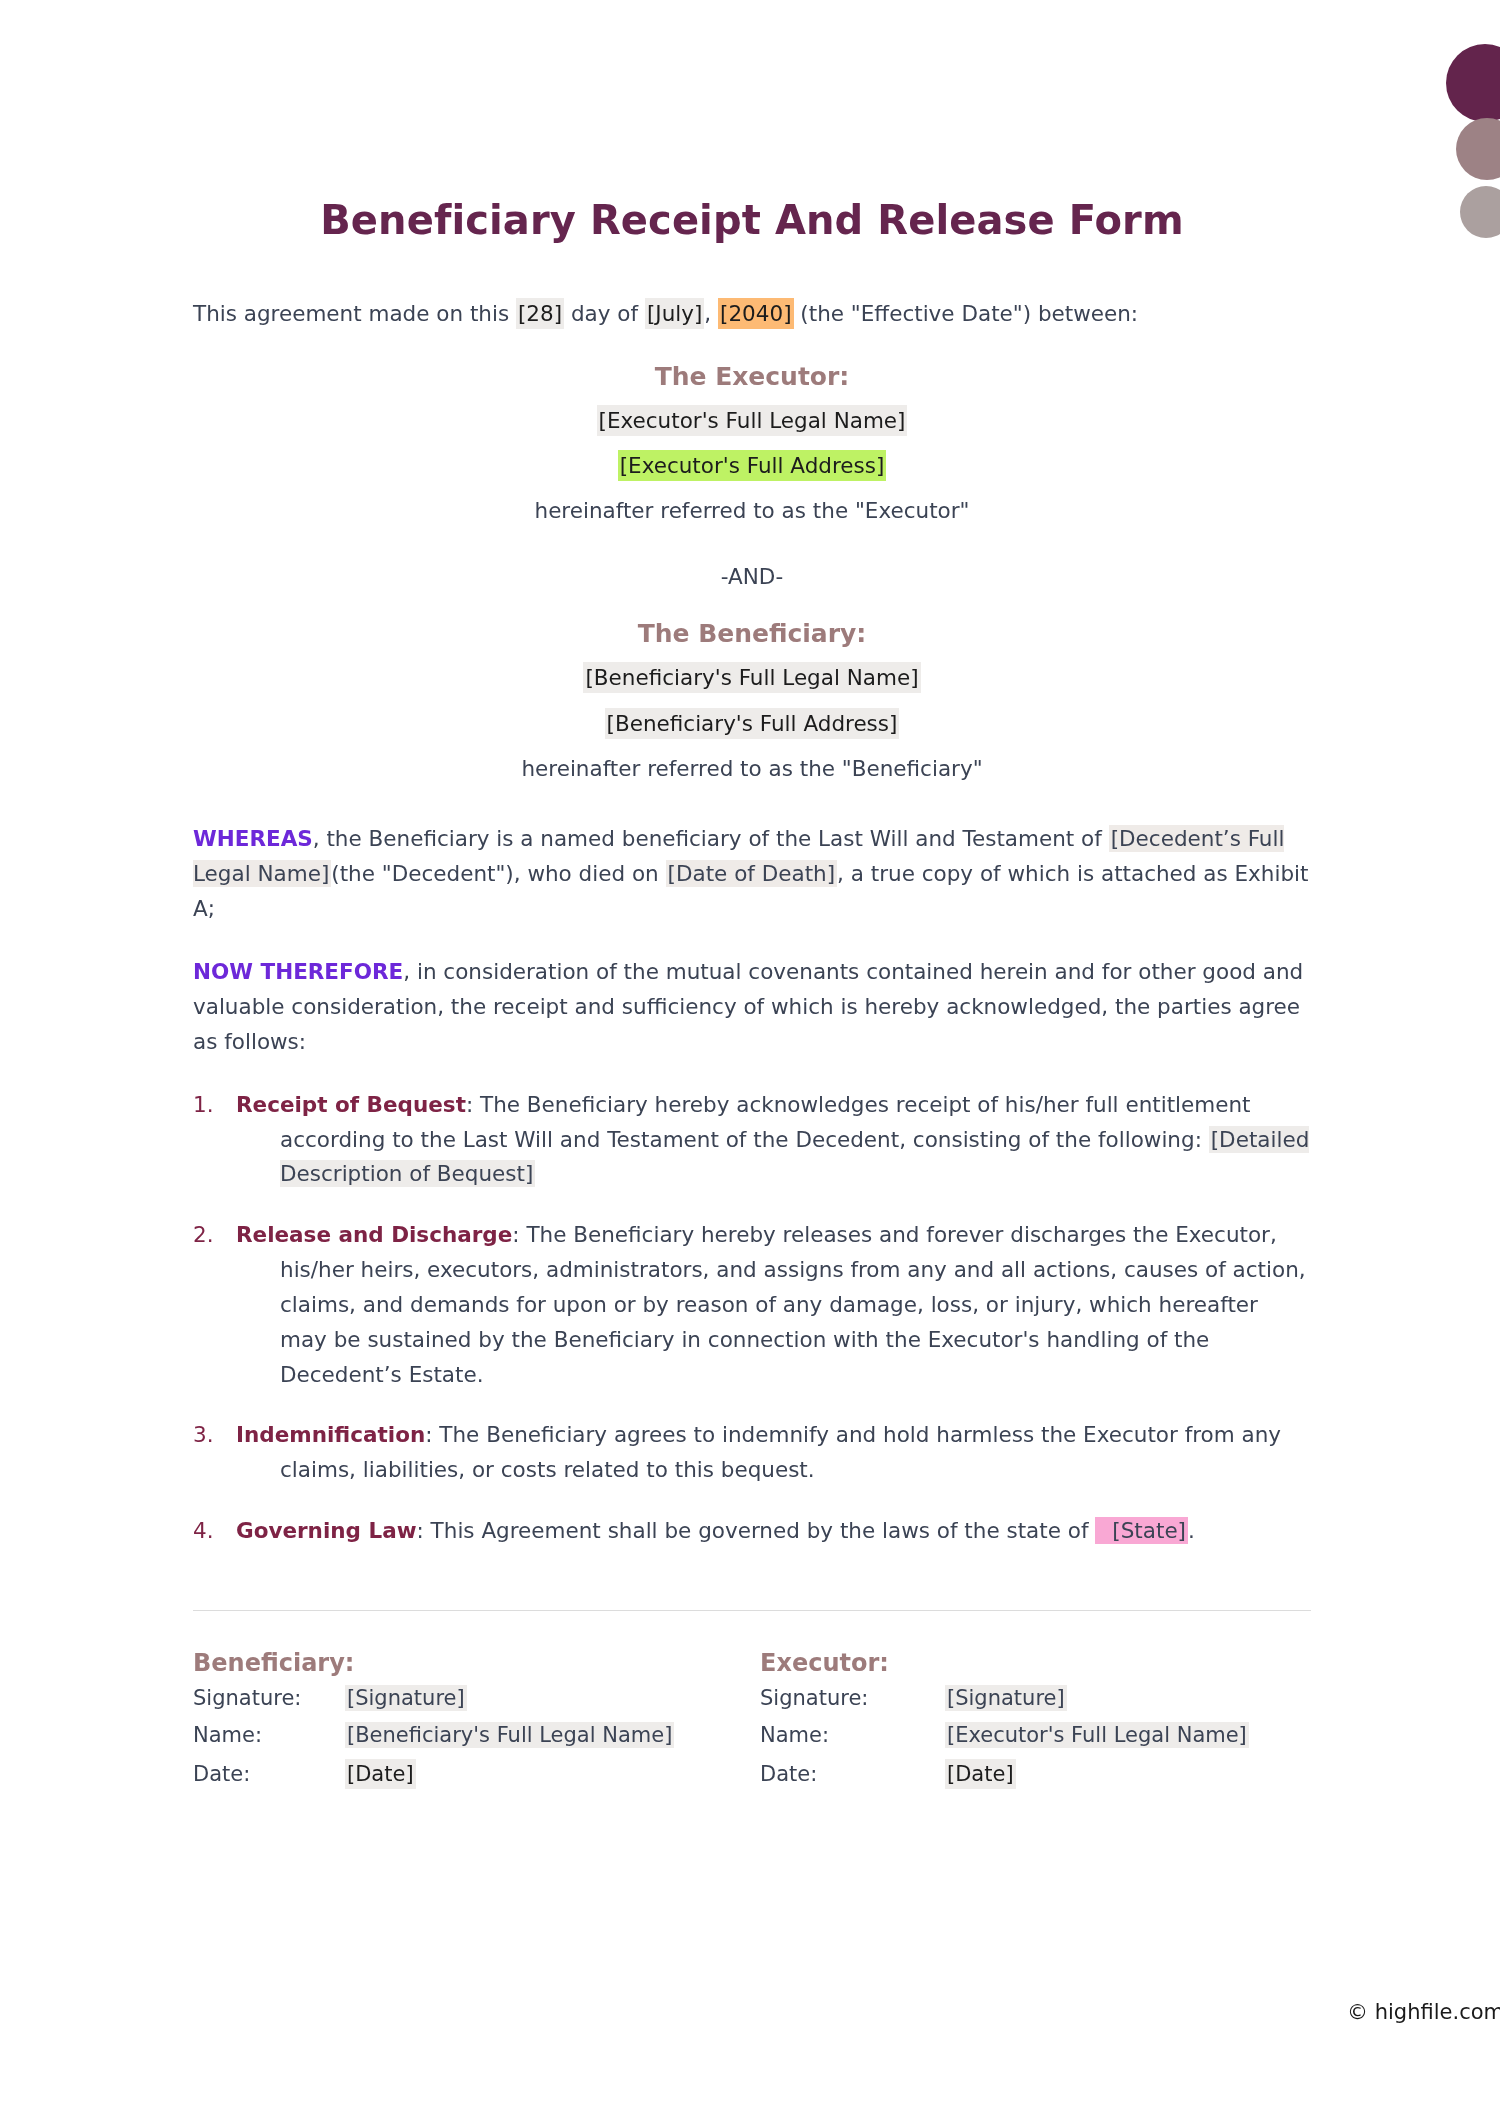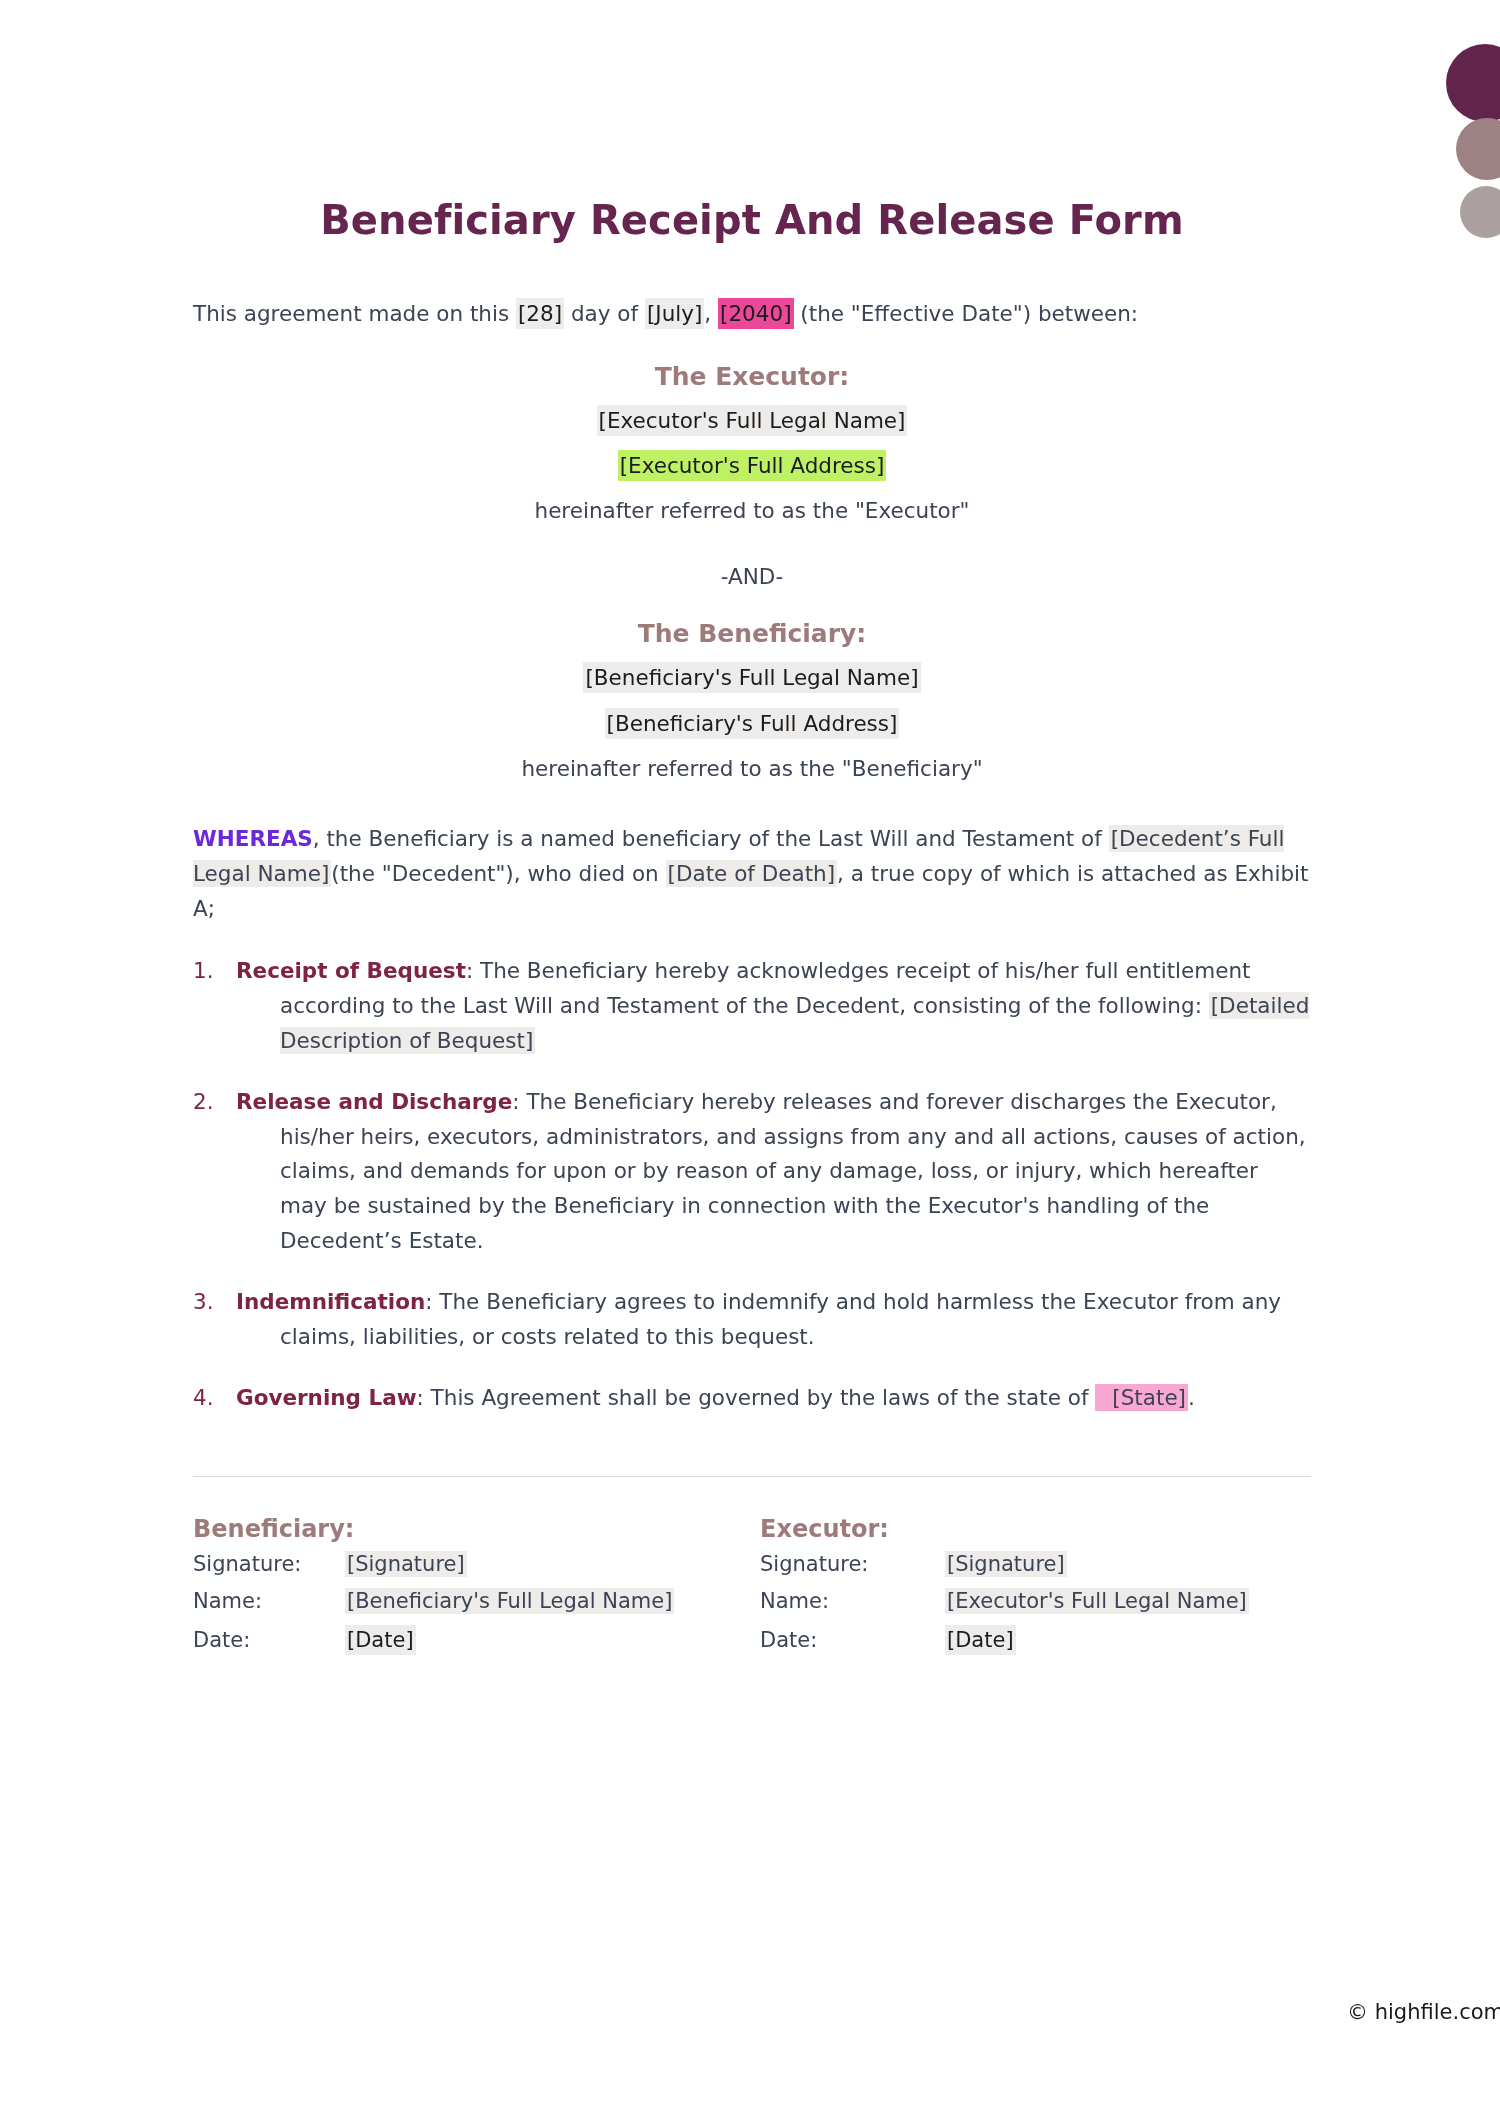--- a/index.html
+++ b/index.html
@@ -236,40 +236,41 @@
   <div class="deco-circles">
     <div class="deco-circle c1" style="background: rgb(99, 36, 76);"></div>
     <div class="deco-circle c2" style="background: rgb(157, 130, 133);"></div>
     <div class="deco-circle c3" style="background: rgb(171, 160, 159);"></div>
   </div>
 
   <div class="content">
 
     <h1 class="doc-title" style="color: rgb(101, 37, 78);">Beneficiary Receipt And Release Form</h1>
 
-    <p class="body-text intro"><span>This agreement made on this </span><span class="hl" style="background: rgb(238, 236, 234);">[28]</span><span> day of </span><span class="hl" style="background: rgb(238, 236, 234);">[July]</span><span>, </span><span class="hl" style="background: #ec4899;">[2040]</span><span> (the "Effective Date") between:</span></p>
+    <p class="body-text intro"><span>This agreement made on this </span><span class="hl" style="background: rgb(238, 236, 234);">[28]</span><span> day of </span><span class="hl" style="background: rgb(238, 236, 234);">[July]</span><span>, </span><span class="hl" style="background: #fdba74;">[2040]</span><span> (the "Effective Date") between:</span></p>
 
     <div class="party-block">
       <div class="party-heading" style="color: rgb(157, 123, 123);">The Executor:</div>
       <div class="party-line"><span class="hl" style="background: rgb(238, 236, 234);">[Executor's Full Legal Name]</span></div>
       <div class="party-line"><span class="hl" style="background: #bef264;">[Executor's Full Address]</span></div>
       <div class="party-line plain">hereinafter referred to as the "Executor"</div>
     </div>
 
     <div class="and-sep">-AND-</div>
 
     <div class="party-block">
       <div class="party-heading" style="color: rgb(157, 123, 123);">The Beneficiary:</div>
       <div class="party-line"><span class="hl" style="background: rgb(238, 236, 234);">[Beneficiary's Full Legal Name]</span></div>
       <div class="party-line"><span class="hl" style="background: rgb(238, 236, 234);">[Beneficiary's Full Address]</span></div>
       <div class="party-line plain">hereinafter referred to as the "Beneficiary"</div>
     </div>
 
     <p class="body-text whereas-p"><strong class="lead">WHEREAS</strong><span>, the Beneficiary is a named beneficiary of the Last Will and Testament of </span><span class="hl-warm" style="background: rgb(239, 235, 232);">[Decedent’s Full Legal Name]</span><span>(the "Decedent"), who died on </span><span class="hl-warm" style="background: rgb(239, 235, 232);">[Date of Death]</span><span>, a true copy of which is attached as Exhibit A;</span></p>
 
+    <p class="body-text now-p"><strong class="lead">NOW THEREFORE</strong><span>, in consideration of the mutual covenants contained herein and for other good and valuable consideration, the receipt and sufficiency of which is hereby acknowledged, the parties agree as follows:</span></p>
 
     <ol class="clauses">
       <li><span class="clause-title" style="color: rgb(126, 35, 69);">Receipt of Bequest</span><span>: The Beneficiary hereby acknowledges receipt of his/her full entitlement according to the Last Will and Testament of the Decedent, consisting of the following: </span><span class="hl-soft" style="background: rgb(238, 236, 234);">[Detailed Description of Bequest]</span><span></span></li>
       <li><span class="clause-title" style="color: rgb(126, 35, 69);">Release and Discharge</span><span>: The Beneficiary hereby releases and forever discharges the Executor, his/her heirs, executors, administrators, and assigns from any and all actions, causes of action, claims, and demands for upon or by reason of any damage, loss, or injury, which hereafter may be sustained by the Beneficiary in connection with the Executor's handling of the Decedent’s Estate.</span></li>
       <li><span class="clause-title" style="color: rgb(126, 35, 69);">Indemnification</span><span>: The Beneficiary agrees to indemnify and hold harmless the Executor from any claims, liabilities, or costs related to this bequest.</span></li>
       <li><span class="clause-title" style="color: rgb(126, 35, 69);">Governing Law</span><span>: This Agreement shall be governed by the laws of the state of </span><span class="hl-soft" style="background: #f9a8d4; padding-left: 17px;">[State]</span><span>.</span></li>
     </ol>
 
     <hr class="divider" style="border-top-color: rgb(220, 220, 220);">
 

